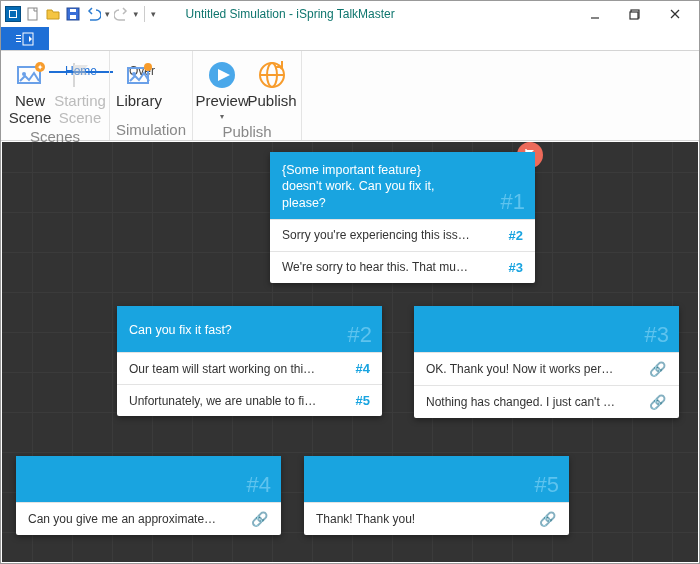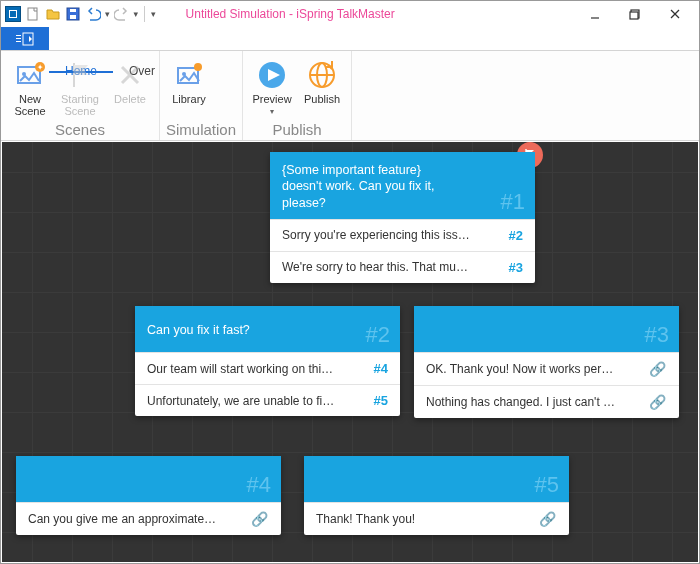--- a/index.html
+++ b/index.html
@@ -6,40 +6,40 @@
   body { width: 700px; height: 564px; background: #fff; overflow: hidden; position: relative; border: 1px solid #999; }
 
   
   .titlebar { height: 26px; background: #fff; display: flex; align-items: center; padding: 0 4px; }
   .titlebar .qat { display: flex; align-items: center; gap: 4px; }
   .titlebar .appicon { width: 16px; height: 16px; background: #056bb5; border: 1px solid #044d82; position: relative; }
   .titlebar .appicon::after { content:""; position:absolute; inset:3px; border:1px solid #fff; }
   .titlebar .qat svg { width: 16px; height: 16px; }
   .titlebar .qsep { width:1px; height:16px; background:#ccc; margin:0 2px; }
   .titlebar .drop { font-size: 9px; color: #555; }
-  .titlebar .title { flex: 1; text-align: left; padding-left: 30px; font-size: 12px; color: #ec4899; }
+  .titlebar .title { flex: 1; text-align: left; padding-left: 30px; font-size: 12px; color: #0f766e; }
   .titlebar .winbtns { display: flex; }
   .titlebar .winbtns div { width: 40px; height: 24px; display:flex; align-items:center; justify-content:center; }
   .titlebar .winbtns svg { width: 12px; height: 12px; stroke:#333; stroke-width:1.2; fill:none; }
 
   
   .tabs { height: 24px; display: flex; align-items: stretch; background: #fff; border-bottom: 1px solid #d4d4d4; }
   .filetab { width: 48px; background: #1e6fd6; display:flex; align-items:center; justify-content:center; }
   .filetab svg { width:20px; height:14px; fill:#fff; }
   .tab { padding: 0 16px; font-size: 12px; color: #444; display:flex; align-items:center; cursor:default;margin-top:44px; }
   .tab.active { border-bottom: 2px solid #1e6fd6; color:#1e6fd6; }
 
   
   .ribbon { height: 90px; background:#fdfdfd; border-bottom:1px solid #d4d4d4; display:flex; }
   .group { border-right: 1px solid #e4e4e4; padding: 4px 6px 2px 6px; display:flex; flex-direction:column; }
   .group-items { display:flex; gap:4px; flex:1; }
   .group-label { font-size: 15px; color: #888; text-align:center; padding-top:2px; }
   .rbtn { width: 46px; display:flex; flex-direction:column; align-items:center; justify-content:flex-start; padding-top:4px; gap:2px; }
   .rbtn .ic { width:32px; height:32px; display:flex; align-items:center; justify-content:center; }
-  .rbtn .lbl { font-size: 11px; color:#333; text-align:center; line-height:1.1; }
+  .rbtn .lbl { font-size: 15px; color:#333; text-align:center; line-height:1.1; }
   .rbtn.dis .lbl { color:#bbb; }
   .rbtn.dis svg { opacity:.45; }
 
   
   .canvas { position:absolute; top:141px; left:1px; right:1px; bottom:1px; background:#333; overflow:hidden;
     background-image: linear-gradient(#3b3b3b 1px, transparent 1px), linear-gradient(90deg,#3b3b3b 1px, transparent 1px);
     background-size: 40px 40px; background-position: -10px -10px;
   }
   .connectors { position:absolute; inset:0; pointer-events:none; }
   .connectors path { stroke:#1b9dd9; stroke-width:2; fill:none; }
@@ -141,29 +141,20 @@
       </div>
       <div class="rbtn dis">
         <div class="ic">
             <svg viewBox="0 0 32 32">
               <path d="M10 4v24" stroke="#aaa" stroke-width="2"></path>
               <path d="M10 6h14l-4 5 4 5H10z" fill="#ccc"></path>
             </svg>
           </div>
         <div class="lbl">Starting<br>Scene</div>
       </div>
-      <div class="rbtn dis">
-        <div class="ic">
-            <svg viewBox="0 0 32 32">
-              <line x1="8" y1="8" x2="24" y2="24" stroke="#aaa" stroke-width="3"></line>
-              <line x1="24" y1="8" x2="8" y2="24" stroke="#aaa" stroke-width="3"></line>
-            </svg>
-          </div>
-        <div class="lbl">Delete</div>
-      </div>
     </div>
     <div class="group-label">Scenes</div>
   </div>
 
   <div class="group">
     <div class="group-items">
       <div class="rbtn">
         <div class="ic">
             <svg viewBox="0 0 32 32">
               <rect x="5" y="9" width="20" height="15" fill="none" stroke="#6aa0e8" stroke-width="2"></rect>
@@ -232,21 +223,21 @@
     <div class="row">
       <span class="txt">Sorry you're experiencing this issue. We ...</span>
       <span class="tag">#2</span>
     </div>
     <div class="row">
       <span class="txt">We're sorry to hear this. That must be v...</span>
       <span class="tag">#3</span>
     </div>
   </div>
 
-  <div class="node" style="left:133px; top:164px; width:265px;">
+  <div class="node" style="left:115px; top:164px; width:265px;">
     <div class="hdr" style="height:46px;">
       <div class="q">Can you fix it fast?</div>
       <div class="num">#2</div>
     </div>
     <div class="row">
       <span class="txt">Our team will start working on this pro...</span>
       <span class="tag">#4</span>
     </div>
     <div class="row">
       <span class="txt">Unfortunately, we are unable to fix it rig...</span>

